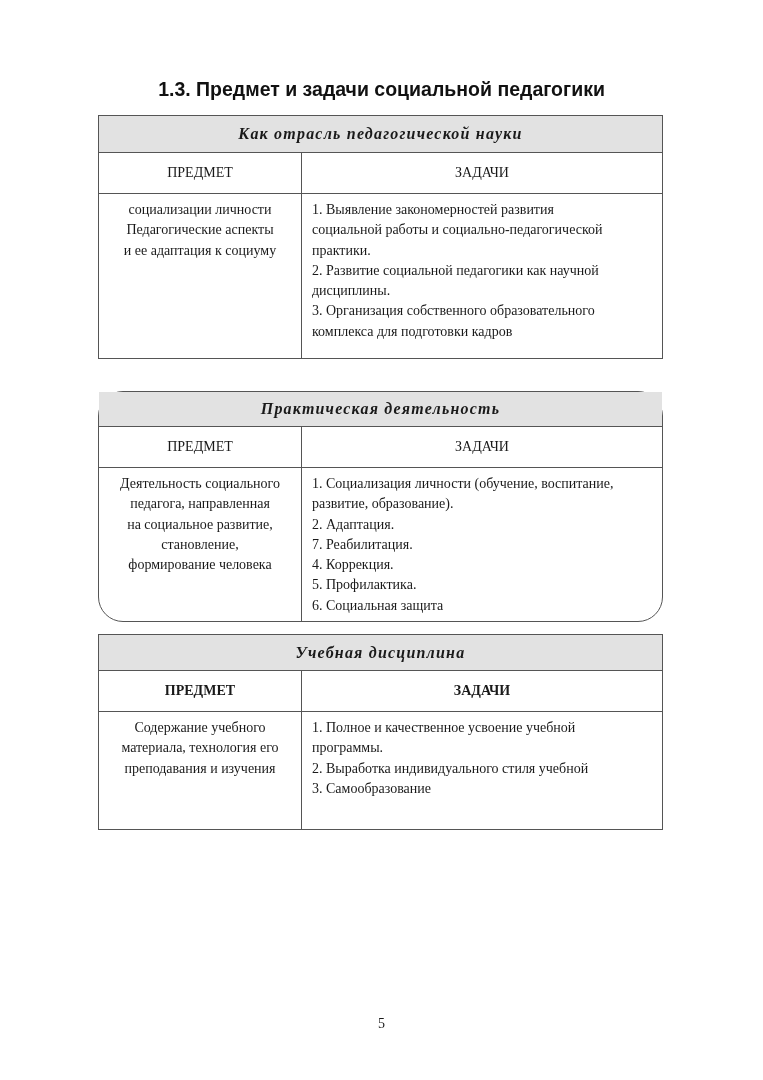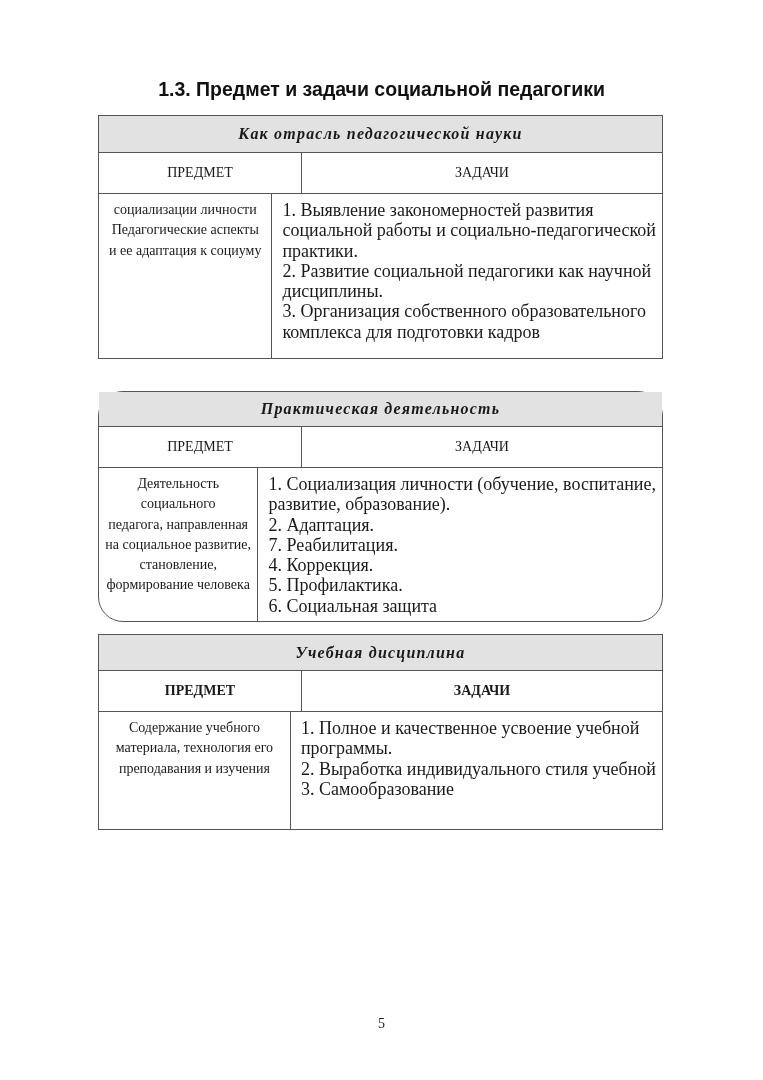--- a/index.html
+++ b/index.html
@@ -6,21 +6,21 @@
   body { width:763px; height:1080px; position:relative; font-family:"Liberation Serif", serif; color:#1a1a1a; overflow:hidden; }
   .title { position:absolute; top:72px; left:0; width:763px; text-align:center; font-family:"Liberation Sans", sans-serif; font-weight:bold; font-size:19.5px; color:#111;margin-top:6px; }
   .tbl { position:absolute; left:98px; width:565px; border:1.5px solid #555; box-sizing:border-box; }
   .tbl .cap { background:#e2e2e2; border-bottom:1.5px solid #555; text-align:center; font-style:italic; font-weight:bold; font-size:16px; letter-spacing:1.2px; }
   .tbl .hdr { display:flex; border-bottom:1.5px solid #555; }
   .tbl .hdr div { text-align:center; font-size:14px; display:flex; align-items:center; justify-content:center; }
   .tbl .row { display:flex; }
   .c1 { width:203px; border-right:1.5px solid #555; box-sizing:border-box; }
   .c2 { flex:1; }
   .row .c1 { text-align:center; font-size:14px; line-height:20.3px; padding:6px 4px 0 4px; }
-  .row .c2 { font-size:18px; line-height:20.3px; padding:6px 6px 0 10px; }
+  .row .c2 { font-size:14px; line-height:20.3px; padding:6px 6px 0 10px; }
   .row .c2 div { white-space:nowrap; }
   .bold-hdr div { font-weight:bold; }
   .page-num { position:absolute; top:1016px; left:0; width:763px; text-align:center; font-size:14px; }
 </style>
 </head>
 <body>
 
 <div class="title">1.3. Предмет и задачи социальной педагогики</div>
 
 <div class="tbl" style="top:115px; height:244px;">

